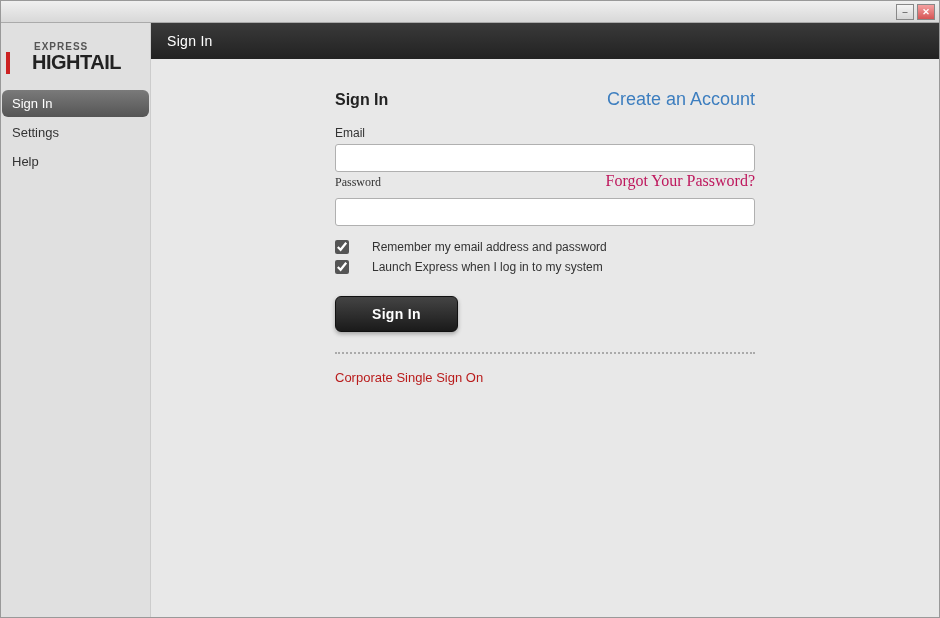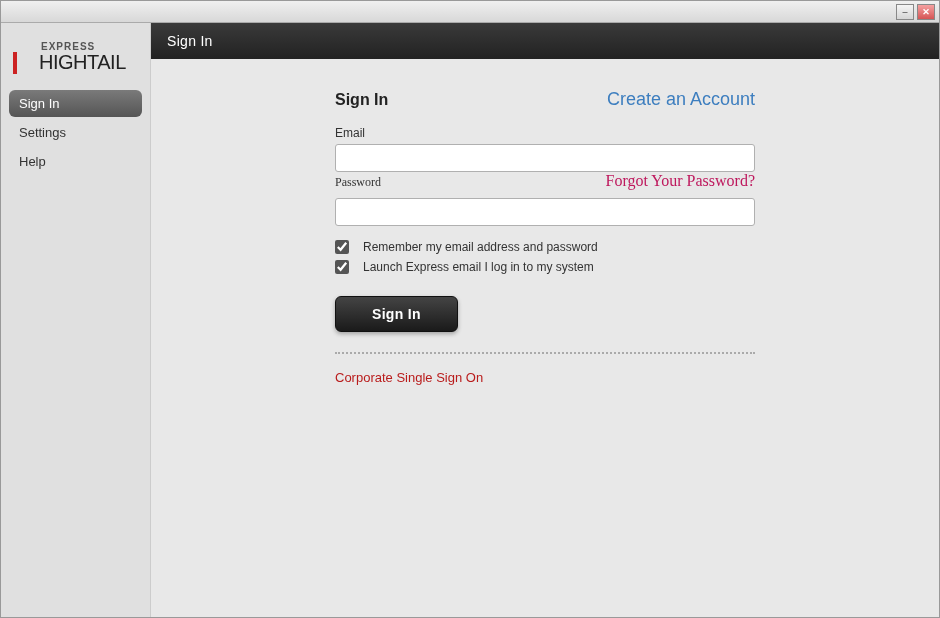--- a/index.html
+++ b/index.html
@@ -61,21 +61,21 @@
     .app-body {
       display: flex;
       flex: 1;
       overflow: hidden;
     }
 
     
     .sidebar {
       width: 150px;
       background: #e0e0e0;
-      padding: 10px 8px;
+      padding: 10px 1px;
       display: flex;
       flex-direction: column;
       gap: 2px;
       border-right: 1px solid #ccc;
     }
 
     .logo-area {
       padding: 8px 4px 14px 4px;
       display: flex;
       flex-direction: column;
@@ -92,21 +92,21 @@
     }
 
     .logo-hightail {
       display: flex;
       align-items: center;
       gap: 4px;
     }
 
     .logo-text {
       font-size: 20px;
-      font-weight: normal;
+      font-weight: bold;
       color: #222;
       letter-spacing: -0.5px;
     }
 
     .nav-item {
       padding: 6px 10px;
       border-radius: 6px;
       cursor: pointer;
       font-size: 13px;
       color: #333;
@@ -206,21 +206,21 @@
     .checkboxes-group {
       margin: 14px 0;
       display: flex;
       flex-direction: column;
       gap: 6px;
     }
 
     .checkbox-row {
       display: flex;
       align-items: center;
-      gap: 14px;
+      gap: 23px;
       font-size: 12px;
       color: #333;
       cursor: pointer;
     }
 
     .checkbox-row input[type="checkbox"] {
       width: 14px;
       height: 14px;
       cursor: pointer;
       accent-color: #555;
@@ -321,21 +321,21 @@
           </div>
 
           
           <div class="checkboxes-group">
             <label class="checkbox-row">
               <input type="checkbox" checked="" style="">
               <span>Remember my email address and password</span>
             </label>
             <label class="checkbox-row">
               <input type="checkbox" checked="" style="">
-              <span>Launch Express email I log in to my system</span>
+              <span>Launch Express when I log in to my system</span>
             </label>
           </div>
 
           
           <button class="signin-btn">Sign In</button>
 
           
           <hr class="divider-dotted">
 
           

